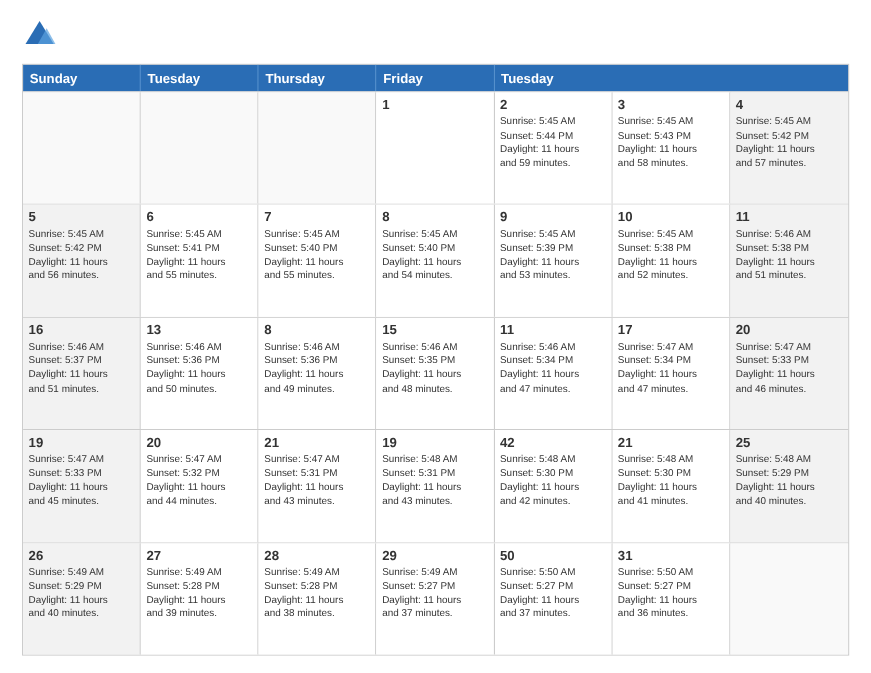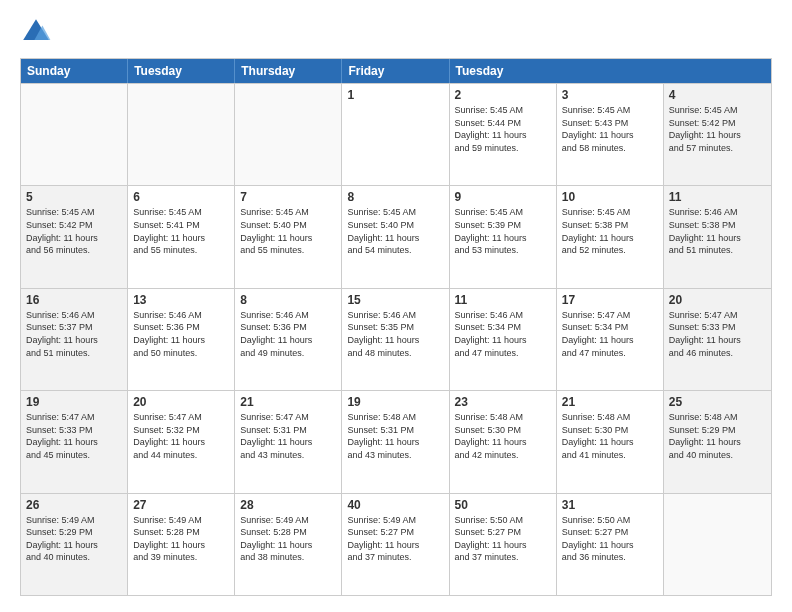--- a/index.html
+++ b/index.html
@@ -297,21 +297,21 @@
 and 43 minutes.</div>
           </div>
           <div class="cal-cell">
             <span class="day-num">19</span>
             <div class="cell-text" style="white-space: pre-line;">Sunrise: 5:48 AM
 Sunset: 5:31 PM
 Daylight: 11 hours
 and 43 minutes.</div>
           </div>
           <div class="cal-cell">
-            <span class="day-num">23</span>
+            <span class="day-num">42</span>
             <div class="cell-text" style="white-space: pre-line;">Sunrise: 5:48 AM
 Sunset: 5:30 PM
 Daylight: 11 hours
 and 42 minutes.</div>
           </div>
           <div class="cal-cell">
             <span class="day-num">21</span>
             <div class="cell-text" style="white-space: pre-line;">Sunrise: 5:48 AM
 Sunset: 5:30 PM
 Daylight: 11 hours
@@ -341,21 +341,21 @@
 and 39 minutes.</div>
           </div>
           <div class="cal-cell">
             <span class="day-num">28</span>
             <div class="cell-text" style="white-space: pre-line;">Sunrise: 5:49 AM
 Sunset: 5:28 PM
 Daylight: 11 hours
 and 38 minutes.</div>
           </div>
           <div class="cal-cell">
-            <span class="day-num">40</span>
+            <span class="day-num">29</span>
             <div class="cell-text" style="white-space: pre-line;">Sunrise: 5:49 AM
 Sunset: 5:27 PM
 Daylight: 11 hours
 and 37 minutes.</div>
           </div>
           <div class="cal-cell">
             <span class="day-num">50</span>
             <div class="cell-text" style="white-space: pre-line;">Sunrise: 5:50 AM
 Sunset: 5:27 PM
 Daylight: 11 hours

